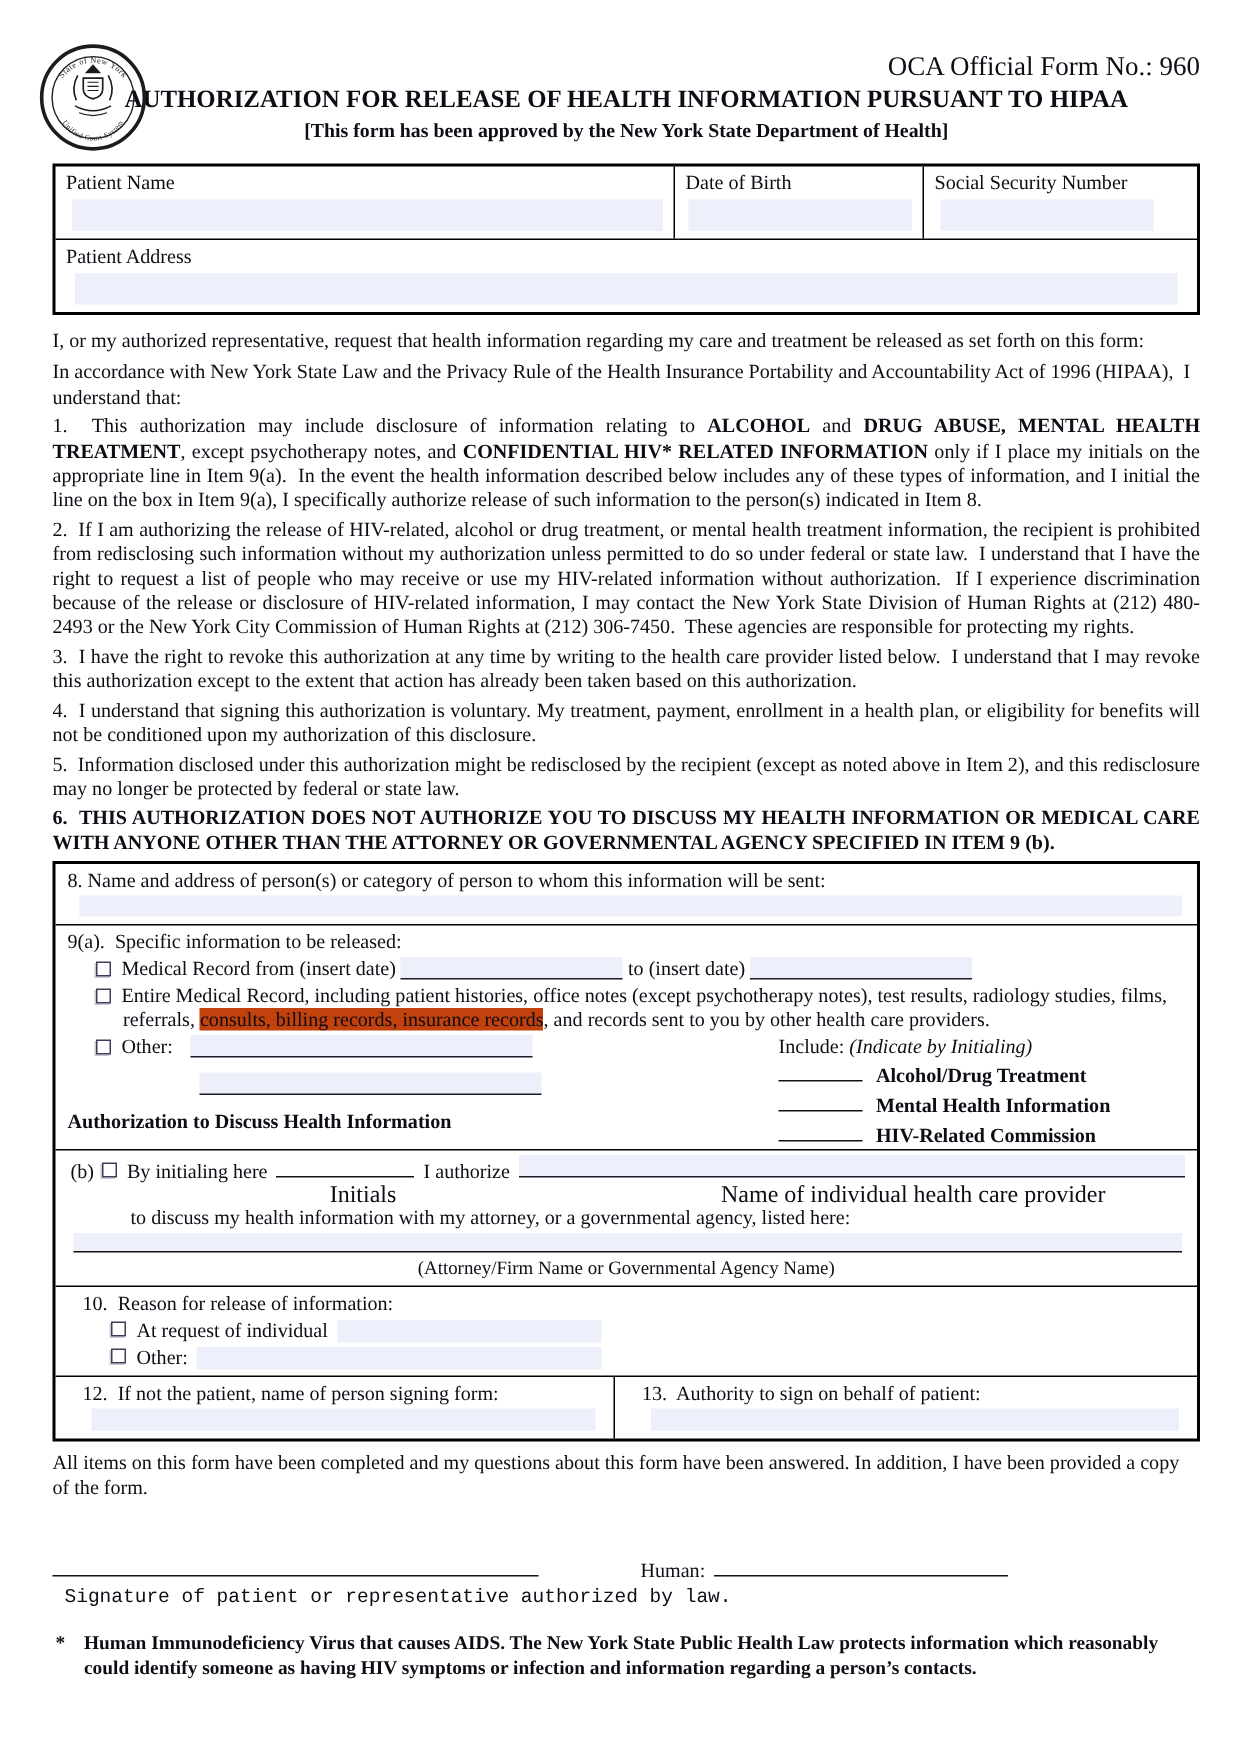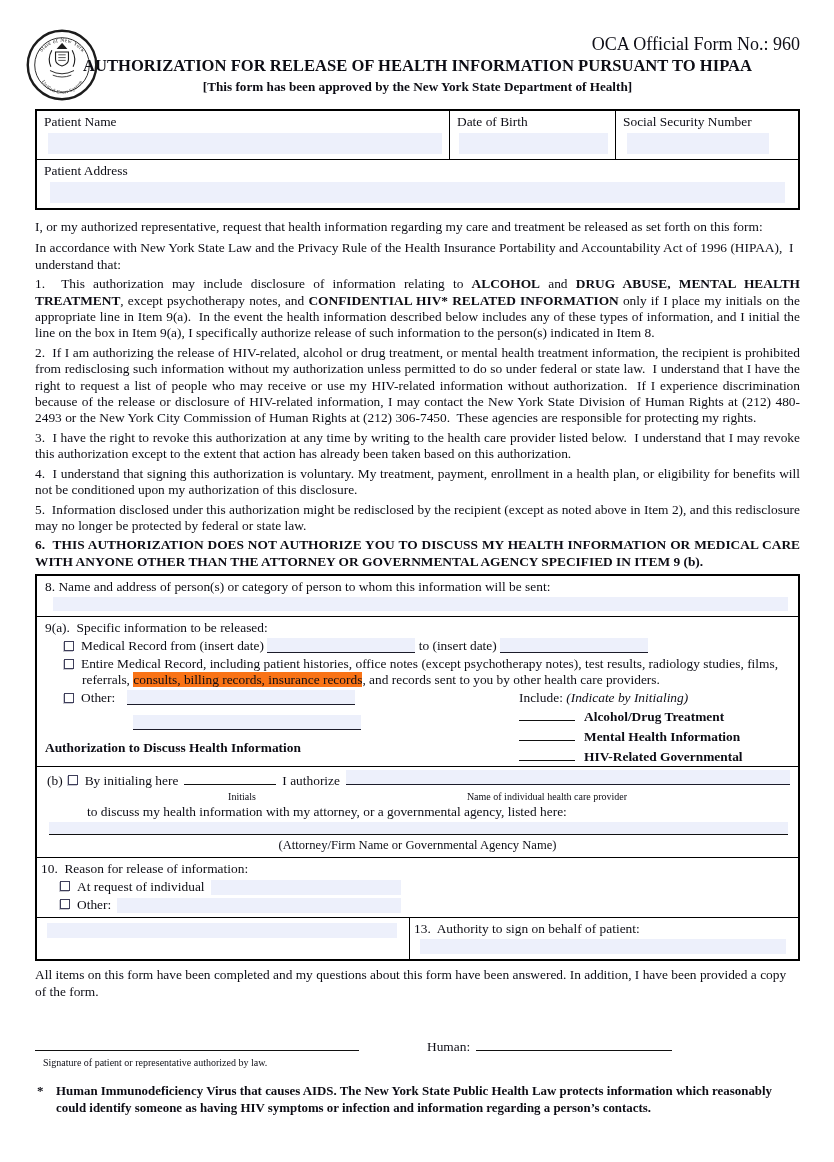--- a/index.html
+++ b/index.html
@@ -42,58 +42,58 @@
   .mrow { border-top:1.5px solid #000; padding:3px 8px 4px 8px; }
   .mrow:first-child { border-top:none; }
   .box-field { height:14px; margin:2px 2px 1px 8px; }
 
   .cbline { margin-left:19px; padding-left:18px; text-indent:-18px; margin-top:2px; }
   .cb { display:inline-block; width:10px; height:10px; border:1.3px solid #3e3e5a;
         background:#fff; vertical-align:-1px; margin-right:7px;
         box-shadow:-1px 1px 0 rgba(62,62,90,.28); }
   .fld-ul { background:#edf0fb; border-bottom:1.2px solid #1c1c2a; display:inline-block;
             height:15px; vertical-align:-3px; }
-  .hl { background:#f97316; }
+  .hl { background:#c2410c; }
 
   .r9a-bottom { position:relative; margin-top:2px; min-height:72px; }
   .other-line  { margin-left:19px; }
   .other-fld2 { margin-left:88px; margin-top:9px; }
   .discuss-head { font-weight:bold; margin-top:9px; }
   .include-col { position:absolute; left:474px; top:0; width:288px; }
   .include-head { margin-bottom:2px; }
   .include-line { margin-top:3px; height:17px; }
   .iblank { display:inline-block; width:56px; border-bottom:1.3px solid #111; height:12px; margin-right:9px; }
   .i { font-style:italic;text-align:right; }
 
   .r9b-line1 { display:flex; align-items:baseline; margin-left:2px; }
   .blank { display:inline-block; border-bottom:1.2px solid #111; height:13px; }
   .init-blank { width:92px; margin:0 6px; }
-  .r9b-captions { position:relative; height:15px; font-size:10px; }
+  .r9b-captions { position:relative; height:15px; font-size:16px; }
   .cap-initials { position:absolute; left:152px; width:90px; text-align:center; }
-  .cap-provider { position:absolute; left:312px; width:380px; text-align:center; }
+  .cap-provider { position:absolute; left:312px; width:380px; text-align:right; }
   .r9b-discuss { margin-left:42px; }
   .r9b-agency-field { height:13px; border-bottom:1.3px solid #111; margin:2px 2px 0 4px; }
   .r9b-agency-cap { text-align:center; font-size:12.6px; margin-top:2px; }
 
   .tworow { display:grid; grid-template-columns:372px 1fr; padding:0; }
-  .mcell { padding:3px 8px 4px 4px; }
+  .mcell { padding:3px 8px 4px 18px; }
   .mcell.bl { border-left:1.5px solid #000; }
   .reason-line { display:flex; align-items:baseline; margin-left:19px; margin-top:2px; }
   .reason-line .fld-ul, .reason-fld { flex:1; }
   .reason-fld { background:#edf0fb; height:15px; margin-left:6px; align-self:flex-end; }
   .expire-field { height:27px; margin:7px 4px 1px 4px; }
   .cell-field { height:15px; margin:2px 4px 1px 6px; }
 
   
   .closing { margin-top:6px; }
   .sig-block { display:flex; align-items:baseline; margin-top:37px; font-size:13.4px; }
   .sig-line { width:324px; border-bottom:1.2px solid #111; height:14px; }
   .date-group { margin-left:68px; display:flex; align-items:baseline; }
   .date-line { width:196px; border-bottom:1.2px solid #111; height:14px; margin-left:6px; }
-  .sig-caption { font-size:10px; margin-top:2px; margin-left:8px; }
+  .sig-caption { font-size:13px; margin-top:2px; margin-left:8px;font-family:Liberation Mono, monospace; }
   .footnote { display:flex; margin-top:15px; font-size:12.9px; line-height:16.6px; font-weight:bold; }
   .fn-star { width:21px; padding-left:2px; }
   .fn-text { flex:1; padding-right:4px; }
 </style>
 </head>
 <body>
 
 <div class="page">
 
   <div class="header">
@@ -191,21 +191,21 @@
             <span>Include:</span>
             <span class="i">(Indicate by Initialing)</span>
           </div>
           <div class="include-line">
             <span class="iblank"></span><span class="b">Alcohol/Drug Treatment</span>
           </div>
           <div class="include-line">
             <span class="iblank"></span><span class="b">Mental Health Information</span>
           </div>
           <div class="include-line">
-            <span class="iblank"></span><span class="b">HIV-Related Governmental</span>
+            <span class="iblank"></span><span class="b">HIV-Related Commission</span>
           </div>
         </div>
       </div>
     </div>
 
     <div class="mrow">
       <div class="r9b-line1">
         <span>(b)</span>
         <span class="cb" style="margin-left:5px;"></span>
         <span>By initialing here</span>
@@ -233,20 +233,21 @@
         <div class="reason-line">
           <span class="cb"></span>
           <span>Other:</span>
           <span class="reason-fld"></span>
         </div>
       </div>
     </div>
 
     <div class="mrow tworow">
       <div class="mcell">
+        <div>12.&nbsp; If not the patient, name of person signing form:</div>
         <div class="field cell-field"></div>
       </div>
       <div class="mcell bl">
         <div>13.&nbsp; Authority to sign on behalf of patient:</div>
         <div class="field cell-field"></div>
       </div>
     </div>
   </div>
 
   <p class="para closing">All items on this form have been completed and my questions about this form have been answered. In addition, I have been provided a copy of the form.</p>

